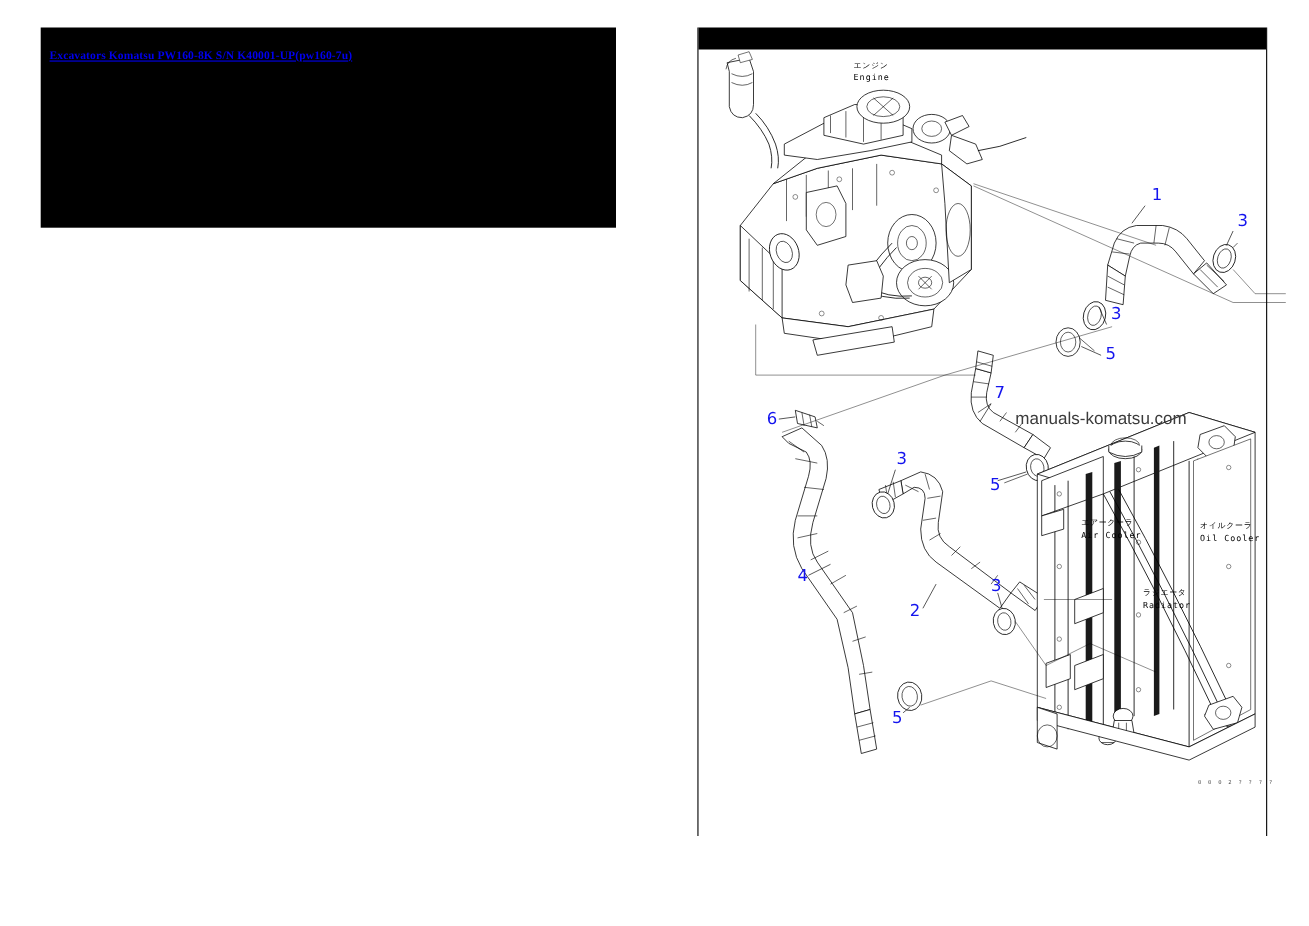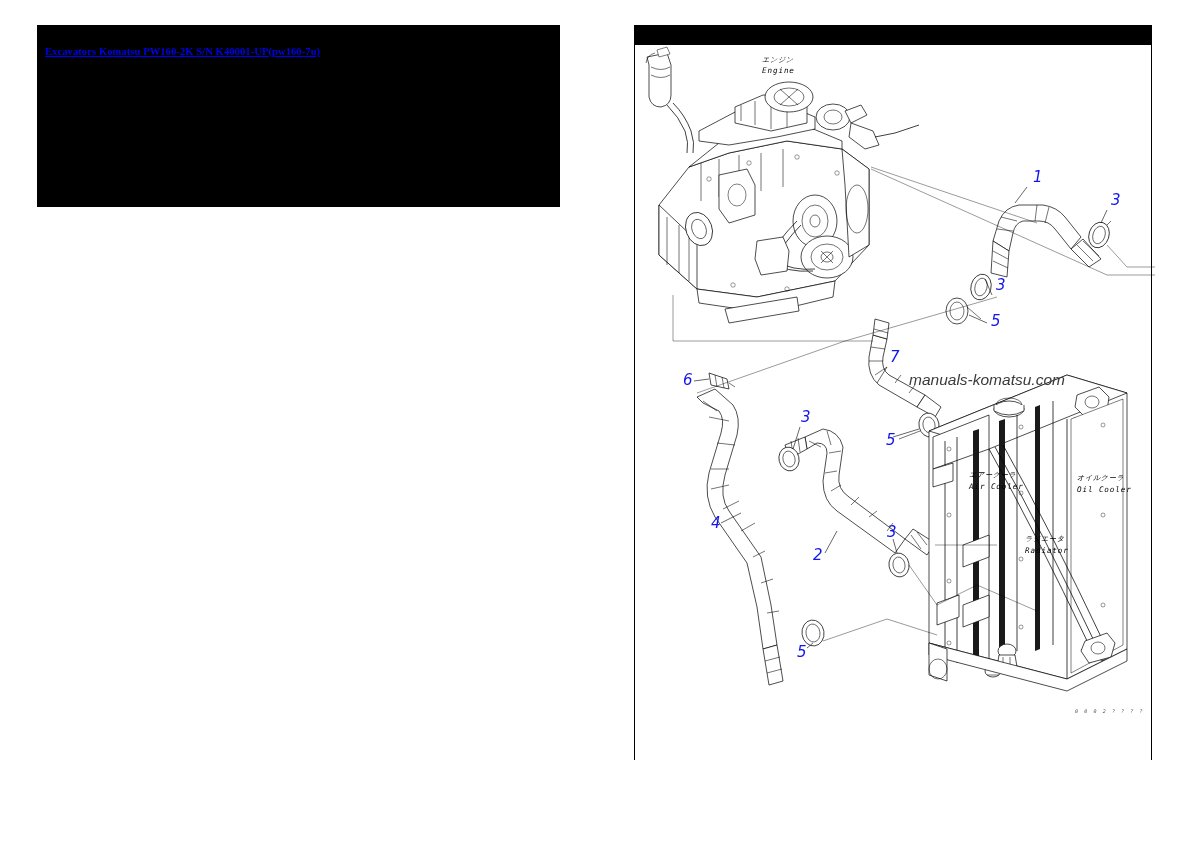--- a/index.html
+++ b/index.html
@@ -53,25 +53,24 @@
   #top-black-bar {
     position: absolute;
     left: 0;
     top: 0;
     width: 100%;
     height: 20px;
     background: #000000;
   }
   #diagram-svg-wrap {
     position: absolute;
-    left: 2px;
+    left: 16px;
     top: 20px;
     width: 518px;
     height: 715px;
-    font-style: italic;
   }
   #diagram-svg { display: block; width: 518px; height: 715px; }
 
   .label-jp { font-family: "DejaVu Sans", sans-serif; font-size: 7.2px; fill: #000; letter-spacing: 0.6px; }
   .label-en { font-family: "DejaVu Sans Mono", monospace; font-size: 7.6px; fill: #000; letter-spacing: 0.9px; }
   .callout  { font-family: "DejaVu Sans", sans-serif; font-size: 15px; fill: #1414ee; font-weight: 400; }
   .tinytext { font-family: "DejaVu Sans Mono", monospace; font-size: 5px; fill: #555; letter-spacing: 1.6px; }
 
   .wm {
     font-family: "Liberation Sans", sans-serif;
@@ -85,21 +84,21 @@
   .ln-lead { fill: none; stroke: #000; stroke-width: 0.6; }
   .ln-hair { fill: none; stroke: #000; stroke-width: 0.4; }
   .fillw { fill: #ffffff; stroke: #000; stroke-width: 0.7; }
   .fillw-thin { fill: #ffffff; stroke: #000; stroke-width: 0.5; }
   .solid { fill: #1a1a1a; stroke: none; }
 </style>
 </head>
 <body>
 
 <div id="banner">
-  <a id="banner-link" href="#">Excavators Komatsu PW160-2K S/N K40001-UP(pw160-7u)</a>
+  <a id="banner-link" href="#">Excavators Komatsu PW160-8K S/N K40001-UP(pw160-7u)</a>
 </div>
 
 <div id="diagram-panel">
 
   <div id="top-black-bar"></div>
 
   <div id="diagram-svg-wrap">
     <svg id="diagram-svg" viewBox="0 0 518 715" xmlns="http://www.w3.org/2000/svg">
 
       <g>

